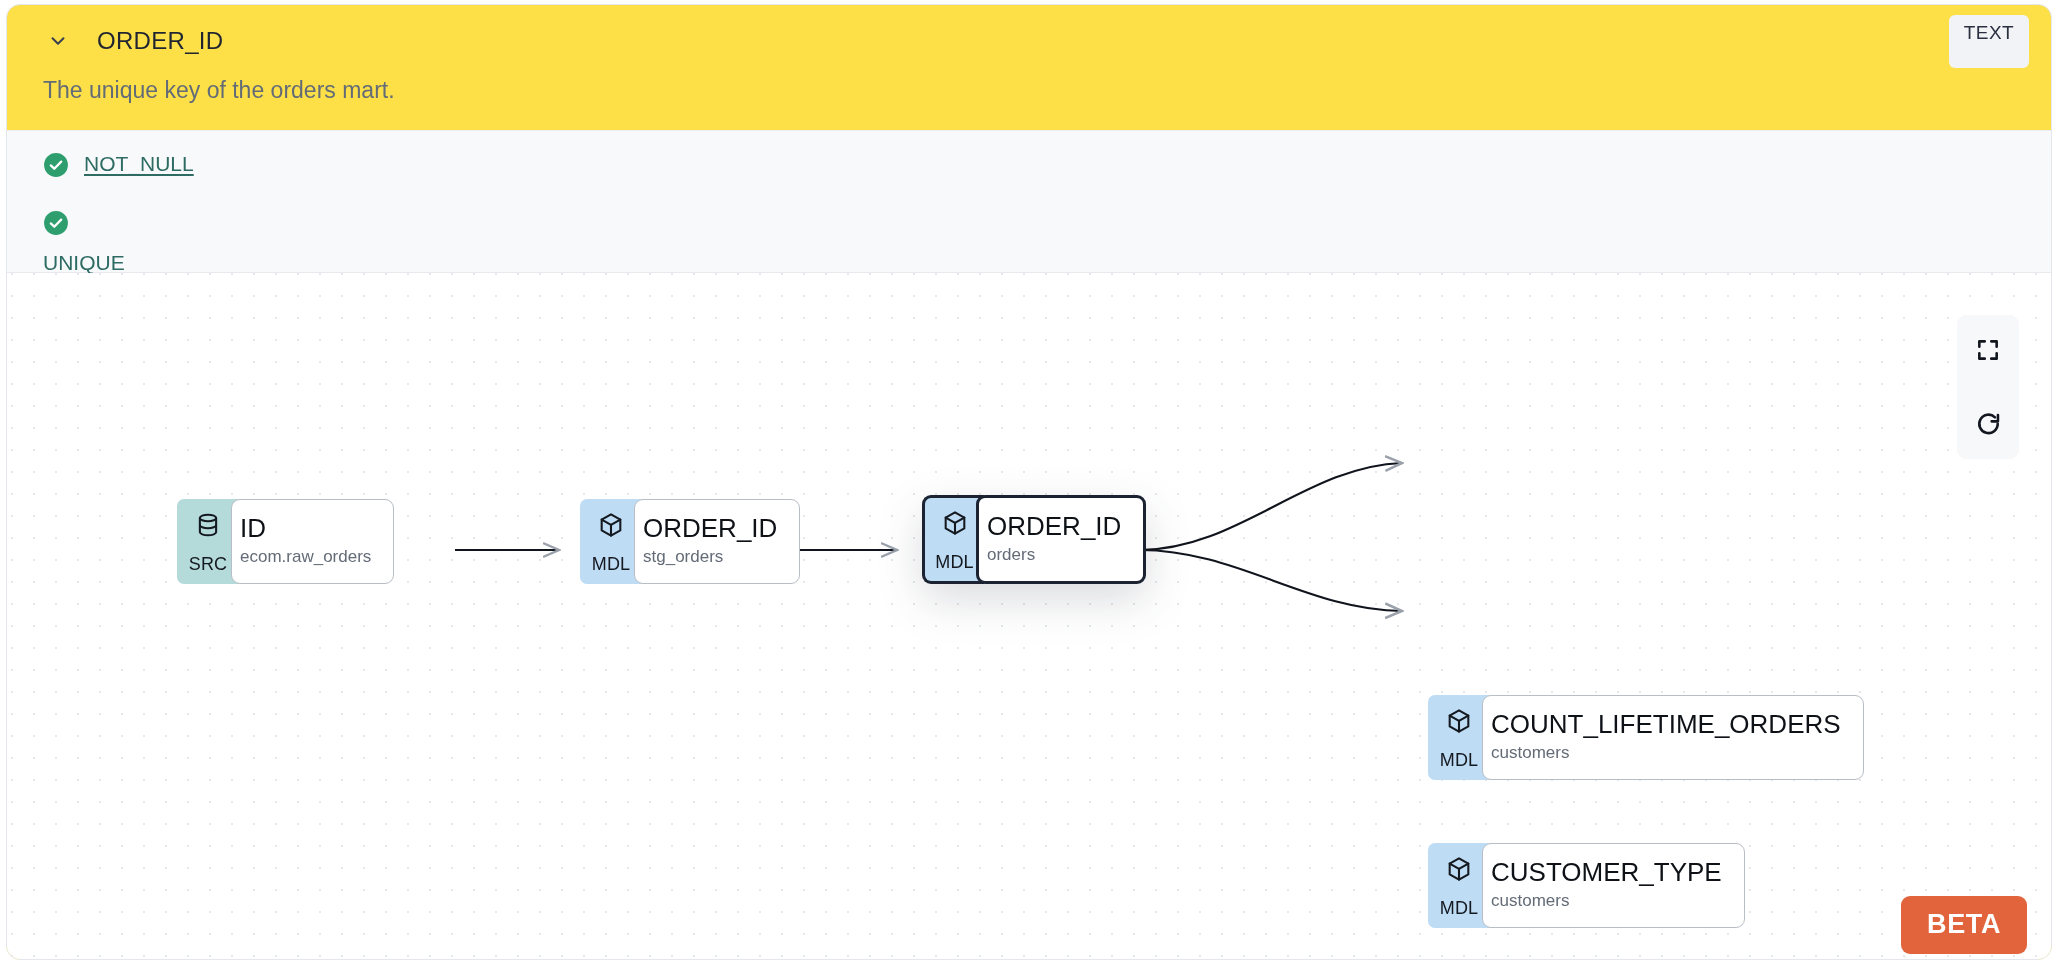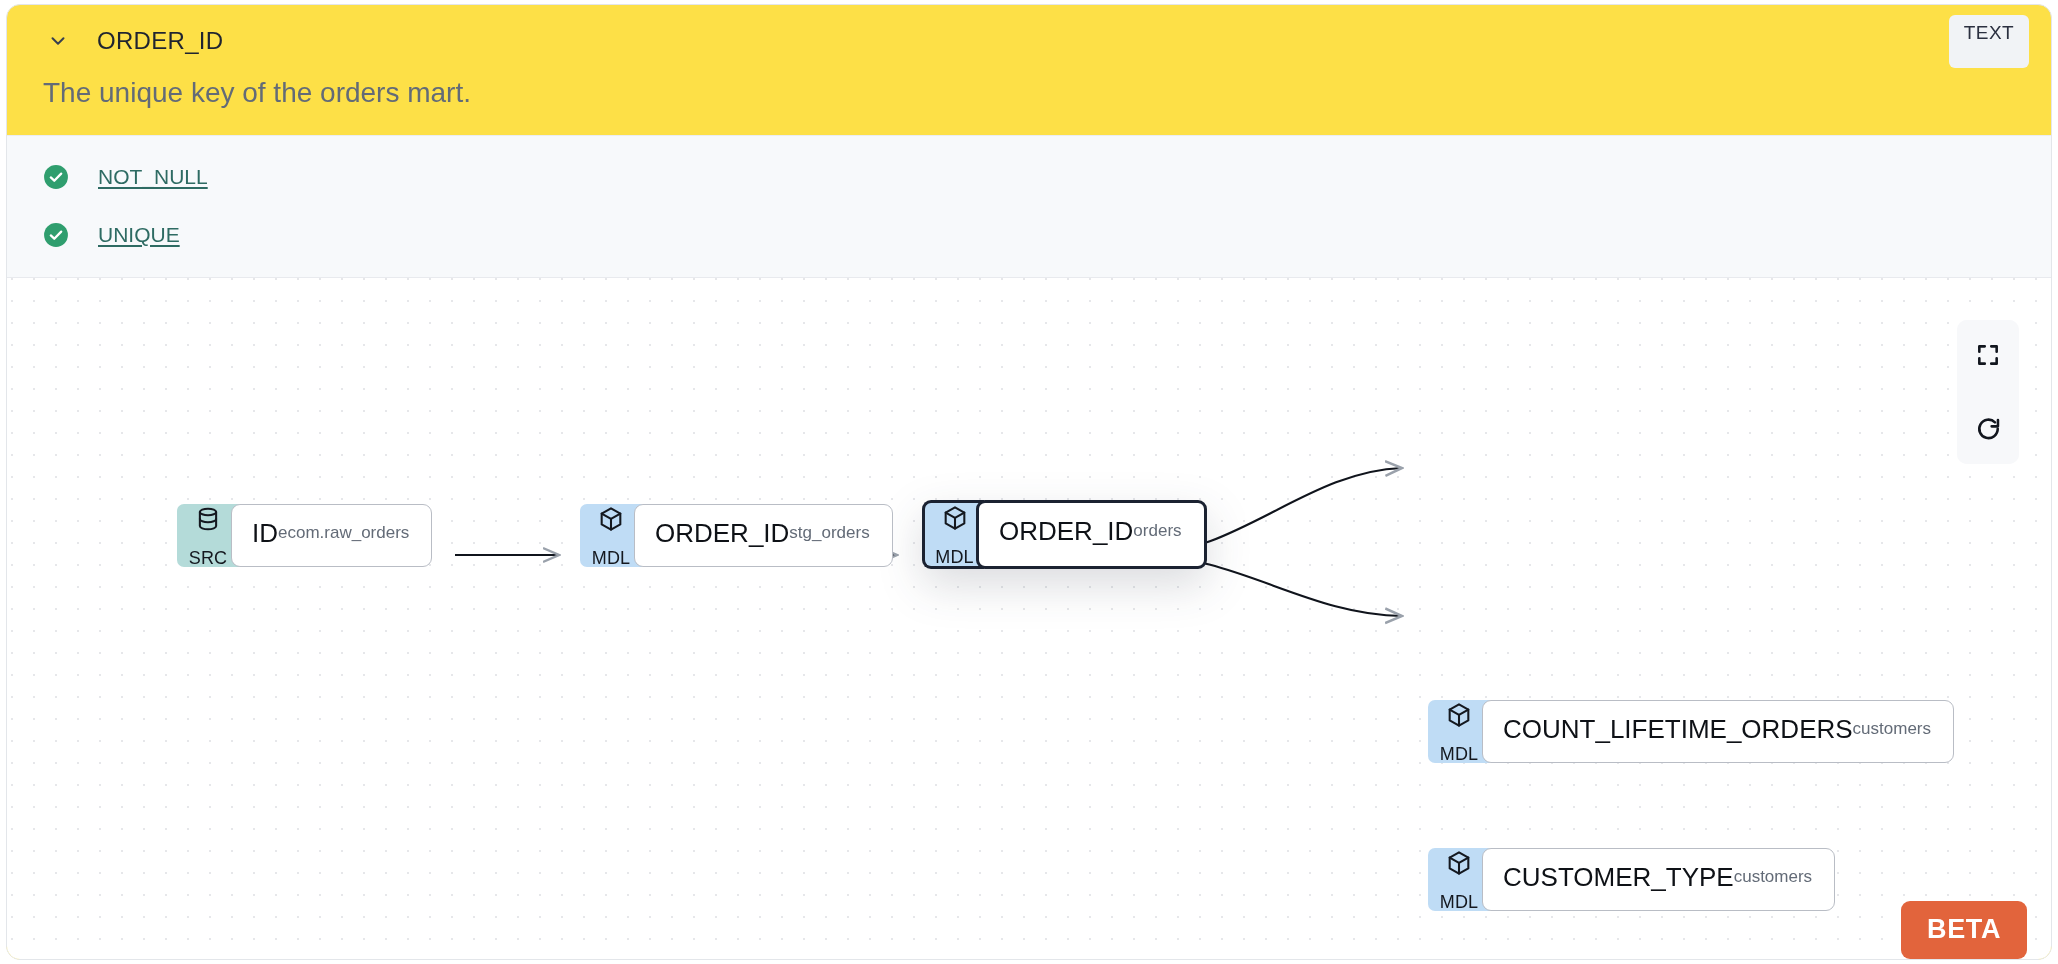--- a/index.html
+++ b/index.html
@@ -54,39 +54,38 @@
     font-size: 19px;
     letter-spacing: .4px;
     padding: 7px 15px 24px;
     border-radius: 6px;
     white-space: nowrap;
   }
 
   
   .description {
     padding: 0 36px 26px 36px;
-    font-size: 28px;
+    font-size: 23px;
     color: #636b77;
     font-weight: 400;
   }
 
   
   .tests {
     background: #f7f9fb;
     border-top: 1px solid #ebedf1;
     border-bottom: 1px solid #e8eaee;
     padding: 21px 36px 22px 36px;
   }
   .test-row {
     display: flex;
-    align-items: center;
     height: 40px;
-    gap: 29px;
-  }
-  .test-row + .test-row { margin-top: 18px; }
+    gap: 15px;
+  }
+  .test-row + .test-row { margin-top: 18px; flex-direction: column; }
   .check-icon { flex: 0 0 auto; display: block; }
   .test-link {
     font-size: 21px;
     color: #2e6b63;
     text-decoration: underline;
     text-underline-offset: 3px;
     cursor: pointer;
     white-space: nowrap;
   }
 
@@ -128,25 +127,26 @@
   .badge-label {
     font-size: 18px;
     color: #14181f;
     letter-spacing: .2px;
     line-height: 1;
   }
   .node-card {
     background: #ffffff;
     border: 1px solid #b9bdc5;
     border-radius: 9px;
-    padding: 14px 22px 15px 20px;
+    padding: 14px 22px 15px 8px;
     margin-left: -8px;
     position: relative;
     z-index: 2;
     display: flex;
+    flex-direction: column;
     justify-content: center;
     min-width: 0;
   }
   .node-name {
     font-size: 26px;
     color: #0e1116;
     line-height: 1.12;
     white-space: nowrap;
   }
   .node-sub {

